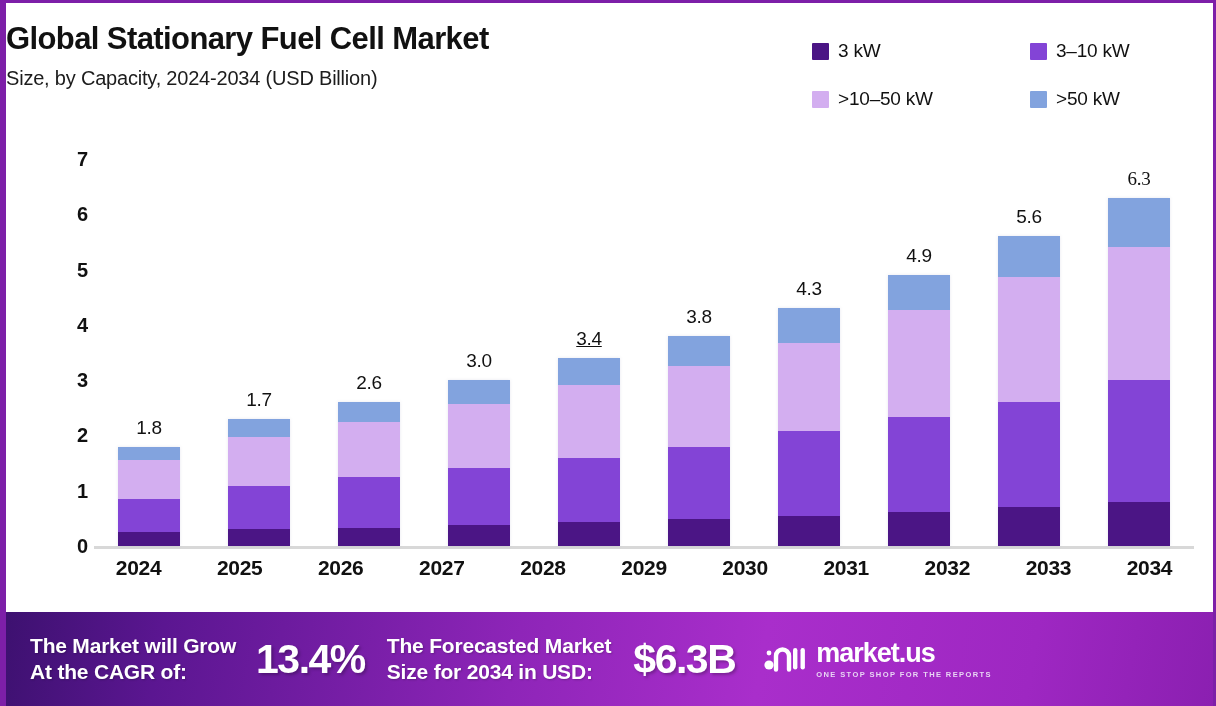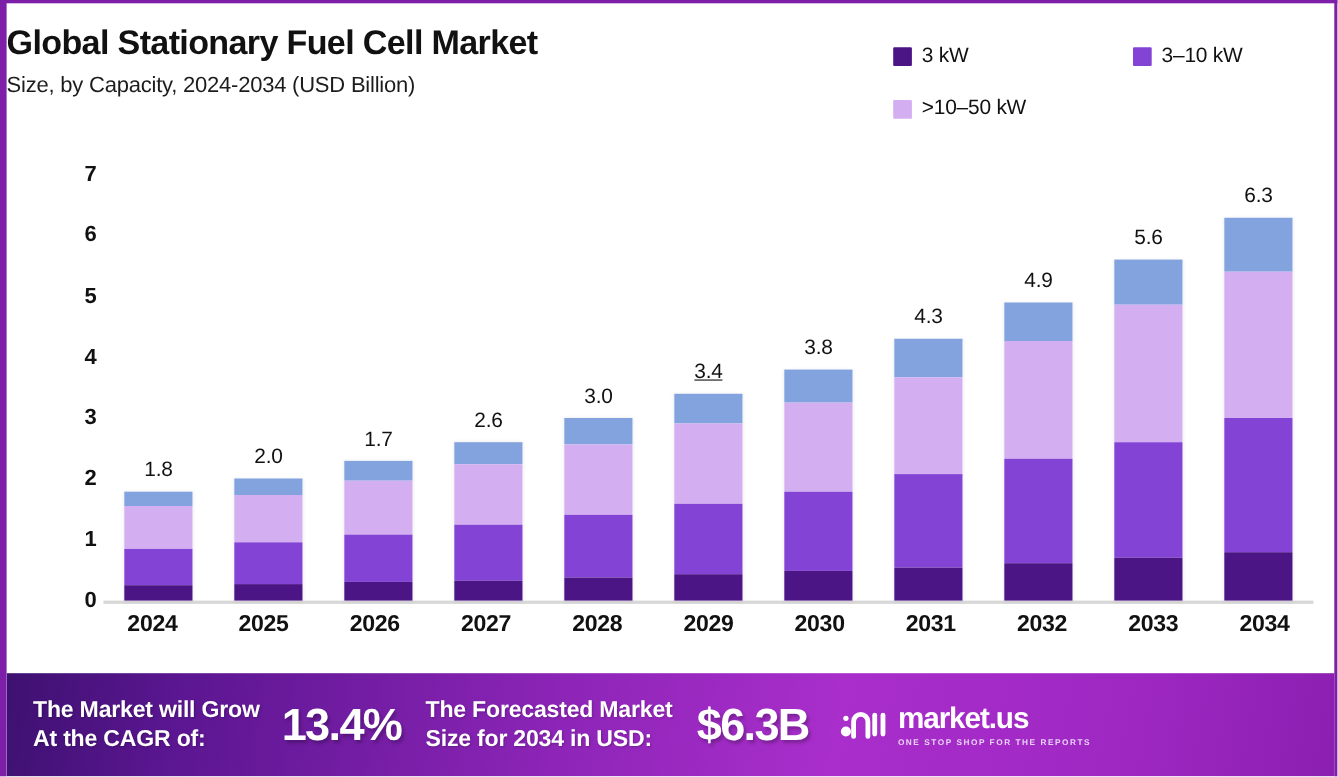--- a/index.html
+++ b/index.html
@@ -216,20 +216,24 @@
         <span class="legend-label">3 kW</span>
       </div>
       <div class="legend-item right">
         <span class="legend-swatch" style="background:#8344d6"></span>
         <span class="legend-label">3–10 kW</span>
       </div>
       <div class="legend-item">
         <span class="legend-swatch" style="background:#d3aef0"></span>
         <span class="legend-label">&gt;10–50 kW</span>
       </div>
+      <div class="legend-item right">
+        <span class="legend-swatch" style="background:#82a3de"></span>
+        <span class="legend-label">&gt;50 kW</span>
+      </div>
     </div>
   </div>
 
   <div id="plot-area">
     <div id="y-axis">
         <div class="y-tick" style="top: 387px;">0</div>
         <div class="y-tick" style="top: 331.714px;">1</div>
         <div class="y-tick" style="top: 276.429px;">2</div>
         <div class="y-tick" style="top: 221.143px;">3</div>
         <div class="y-tick" style="top: 165.857px;">4</div>
@@ -242,29 +246,20 @@
         <div class="bar-group">
           <div class="bar-total" style="bottom: 107.514px;">1.8</div>
           <div class="bar-stack" style="height: 99.5143px;">
             <div class="bar-seg" style="height: 13.8214px; background: rgb(130, 163, 222);"></div>
             <div class="bar-seg" style="height: 38.7px; background: rgb(211, 174, 240);"></div>
             <div class="bar-seg" style="height: 33.1714px; background: rgb(131, 68, 214);"></div>
             <div class="bar-seg" style="height: 13.8214px; background: rgb(75, 21, 133);"></div>
           </div>
         </div>
         <div class="bar-group">
-          <div class="bar-total" style="bottom: 118.571px;">2.0</div>
-          <div class="bar-stack" style="height: 110.571px;">
-            <div class="bar-seg" style="height: 14.3743px; background: rgb(130, 163, 222);"></div>
-            <div class="bar-seg" style="height: 43.1229px; background: rgb(211, 174, 240);"></div>
-            <div class="bar-seg" style="height: 38.1471px; background: rgb(131, 68, 214);"></div>
-            <div class="bar-seg" style="height: 14.9271px; background: rgb(75, 21, 133);"></div>
-          </div>
-        </div>
-        <div class="bar-group">
           <div class="bar-total" style="bottom: 135.157px;">1.7</div>
           <div class="bar-stack" style="height: 127.157px;">
             <div class="bar-seg" style="height: 18.2443px; background: rgb(130, 163, 222);"></div>
             <div class="bar-seg" style="height: 48.6514px; background: rgb(211, 174, 240);"></div>
             <div class="bar-seg" style="height: 43.6757px; background: rgb(131, 68, 214);"></div>
             <div class="bar-seg" style="height: 16.5857px; background: rgb(75, 21, 133);"></div>
           </div>
         </div>
         <div class="bar-group">
           <div class="bar-total" style="bottom: 151.743px;">2.6</div>
@@ -323,21 +318,21 @@
         <div class="bar-group">
           <div class="bar-total" style="bottom: 317.6px;">5.6</div>
           <div class="bar-stack" style="height: 309.6px;">
             <div class="bar-seg" style="height: 40.9114px; background: rgb(130, 163, 222);"></div>
             <div class="bar-seg" style="height: 124.393px; background: rgb(211, 174, 240);"></div>
             <div class="bar-seg" style="height: 105.043px; background: rgb(131, 68, 214);"></div>
             <div class="bar-seg" style="height: 39.2529px; background: rgb(75, 21, 133);"></div>
           </div>
         </div>
         <div class="bar-group">
-          <div class="bar-total" style="bottom: 356.3px;">6.3</div>
+          <div class="bar-total" style="bottom: 356.3px; font-family: Liberation Serif, serif;">6.3</div>
           <div class="bar-stack" style="height: 348.3px;">
             <div class="bar-seg" style="height: 49.7571px; background: rgb(130, 163, 222);"></div>
             <div class="bar-seg" style="height: 132.686px; background: rgb(211, 174, 240);"></div>
             <div class="bar-seg" style="height: 121.629px; background: rgb(131, 68, 214);"></div>
             <div class="bar-seg" style="height: 44.2286px; background: rgb(75, 21, 133);"></div>
           </div>
         </div>
       </div>
     <div id="x-axis">
         <div class="x-tick">2024</div>

